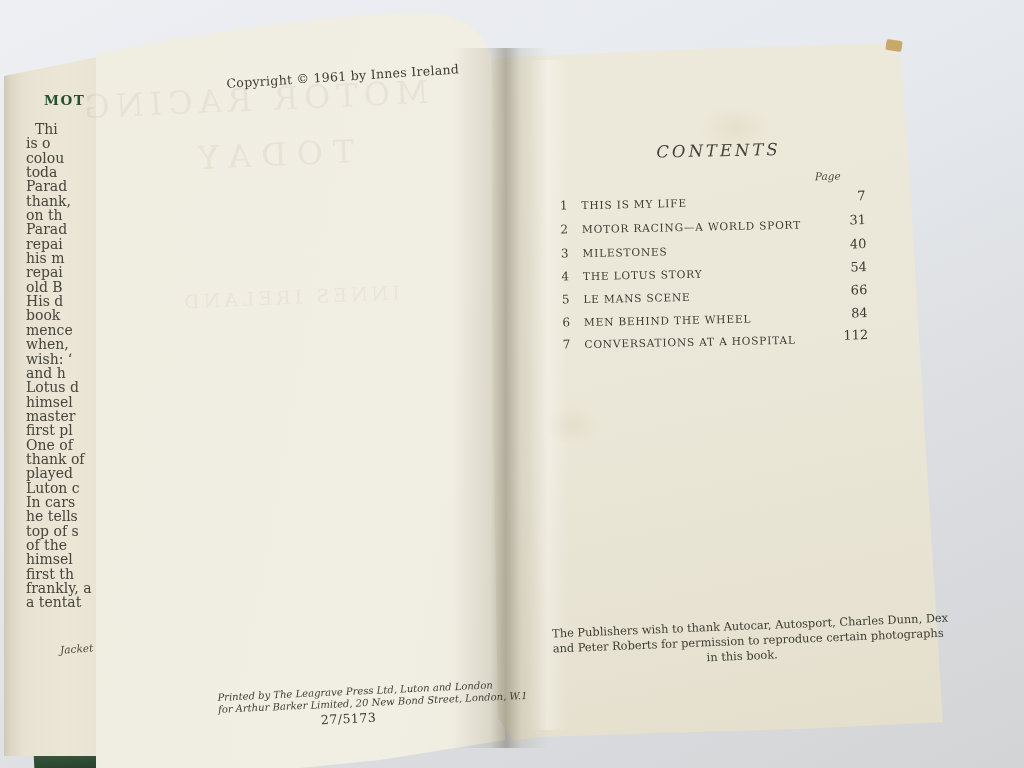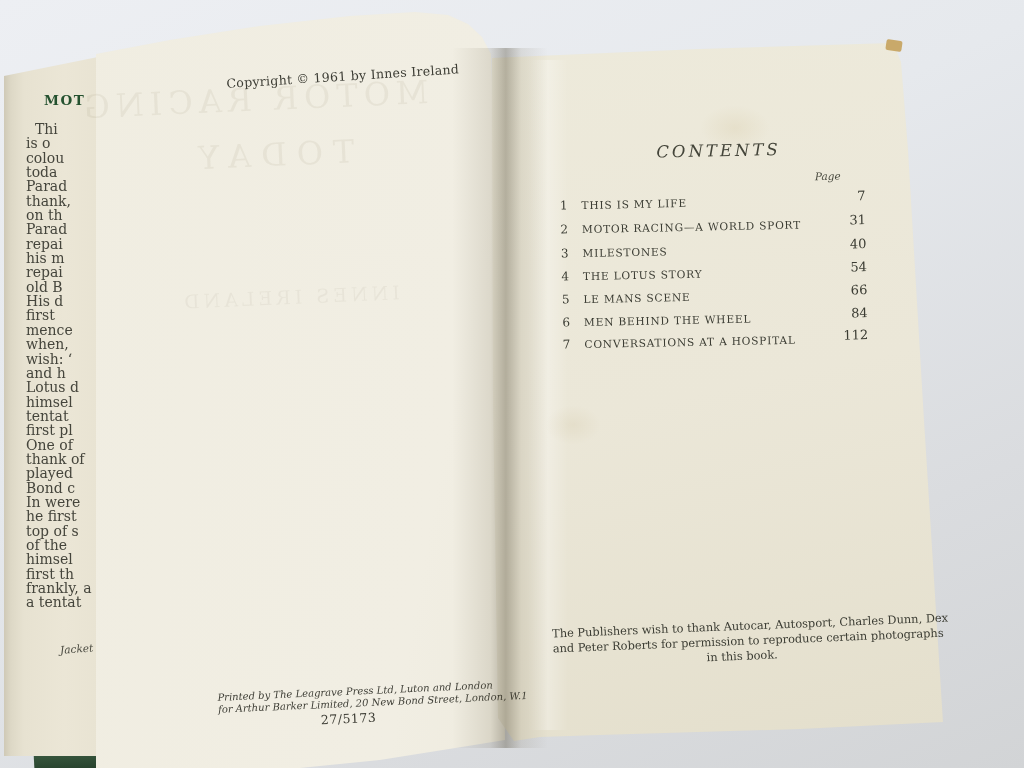--- a/index.html
+++ b/index.html
@@ -137,35 +137,35 @@
           <div>toda</div>
           <div>Parad</div>
           <div>thank,</div>
           <div>on th</div>
           <div>Parad</div>
           <div>repai</div>
           <div>his m</div>
           <div>repai</div>
           <div>old B</div>
           <div>His d</div>
-          <div>first</div>
+          <div>book</div>
           <div>mence</div>
           <div>when,</div>
           <div>wish: ‘</div>
           <div>and h</div>
           <div>Lotus d</div>
           <div>himsel</div>
-          <div>tentat</div>
+          <div>master</div>
           <div>first pl</div>
           <div>One of</div>
           <div>thank of</div>
           <div>played</div>
-          <div>Bond c</div>
-          <div>In were</div>
-          <div>he first</div>
+          <div>Luton c</div>
+          <div>In cars</div>
+          <div>he tells</div>
           <div>top of s</div>
           <div>of the</div>
           <div>himsel</div>
           <div>first th</div>
           <div>frankly, a</div>
           <div>a tentat</div>
         </div>
     </div>
     <div class="jacket-credit">Jacket de</div>
   </div>

